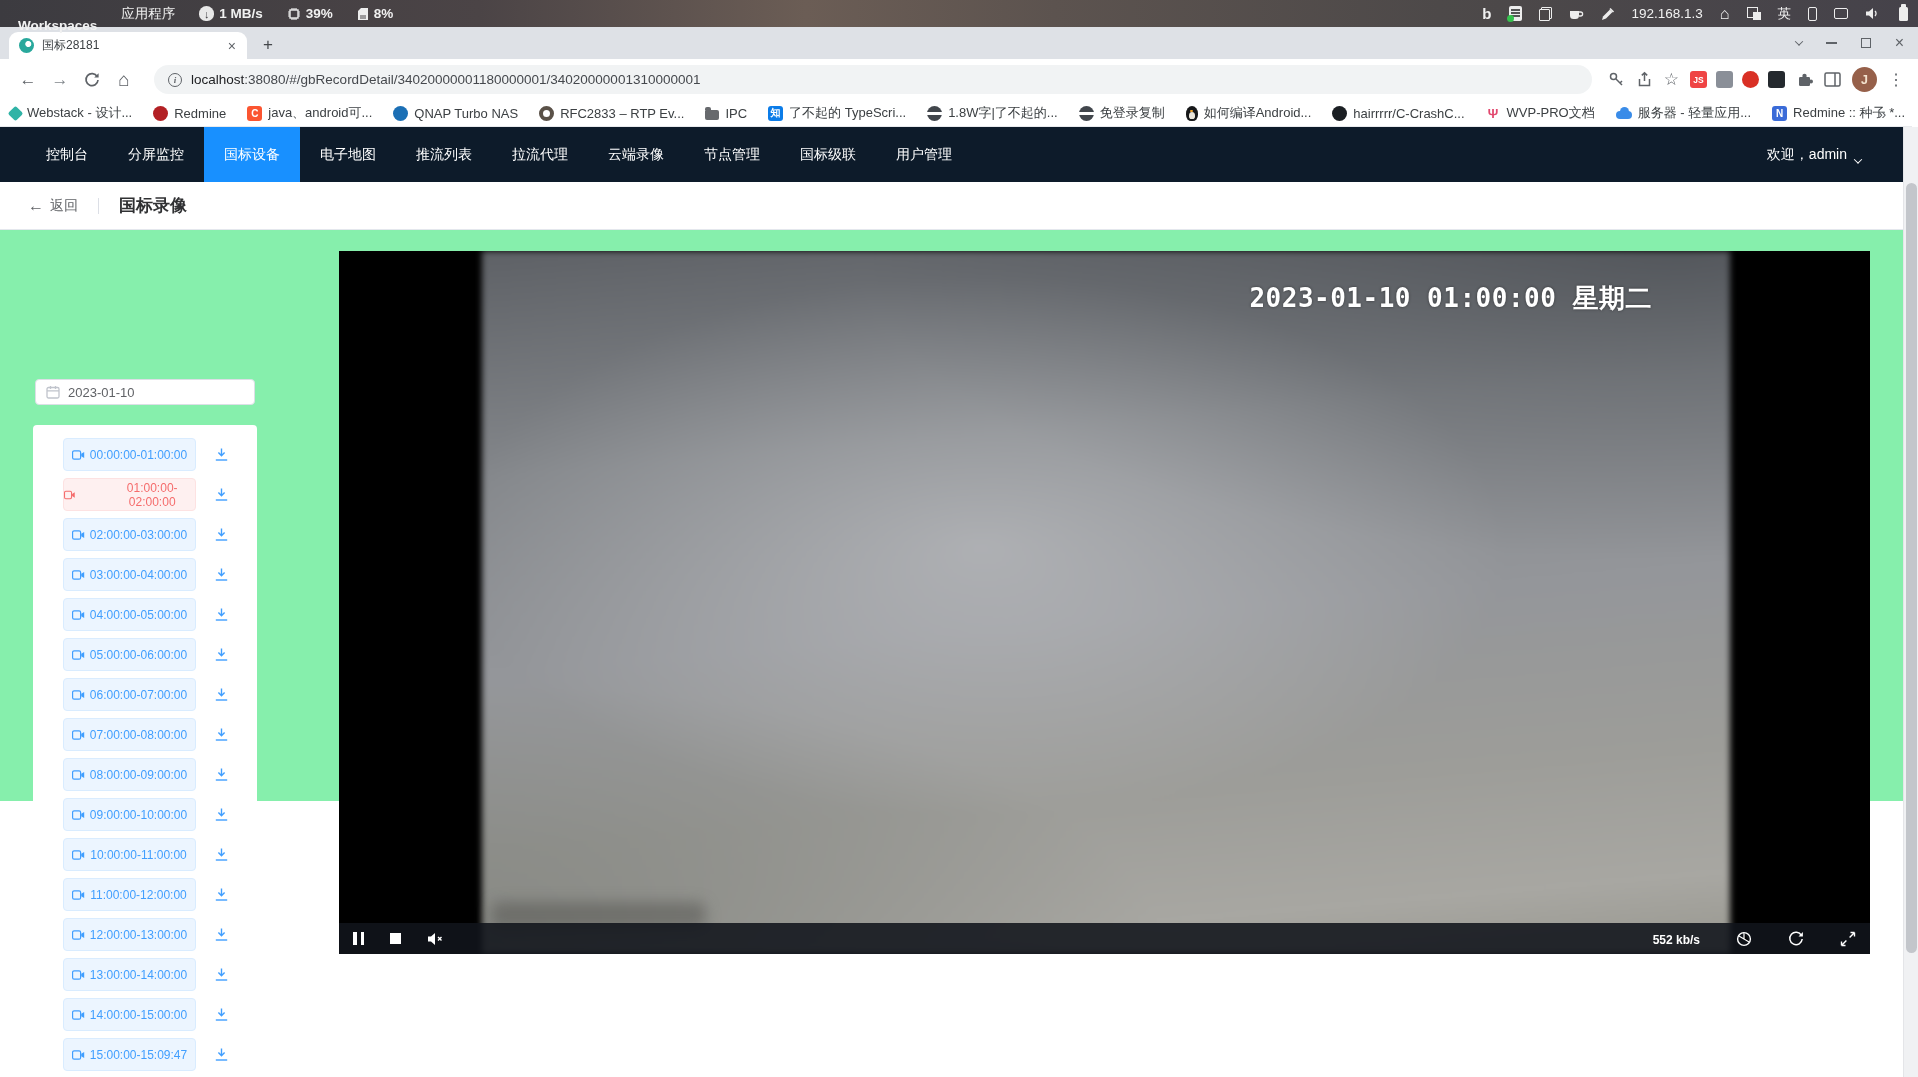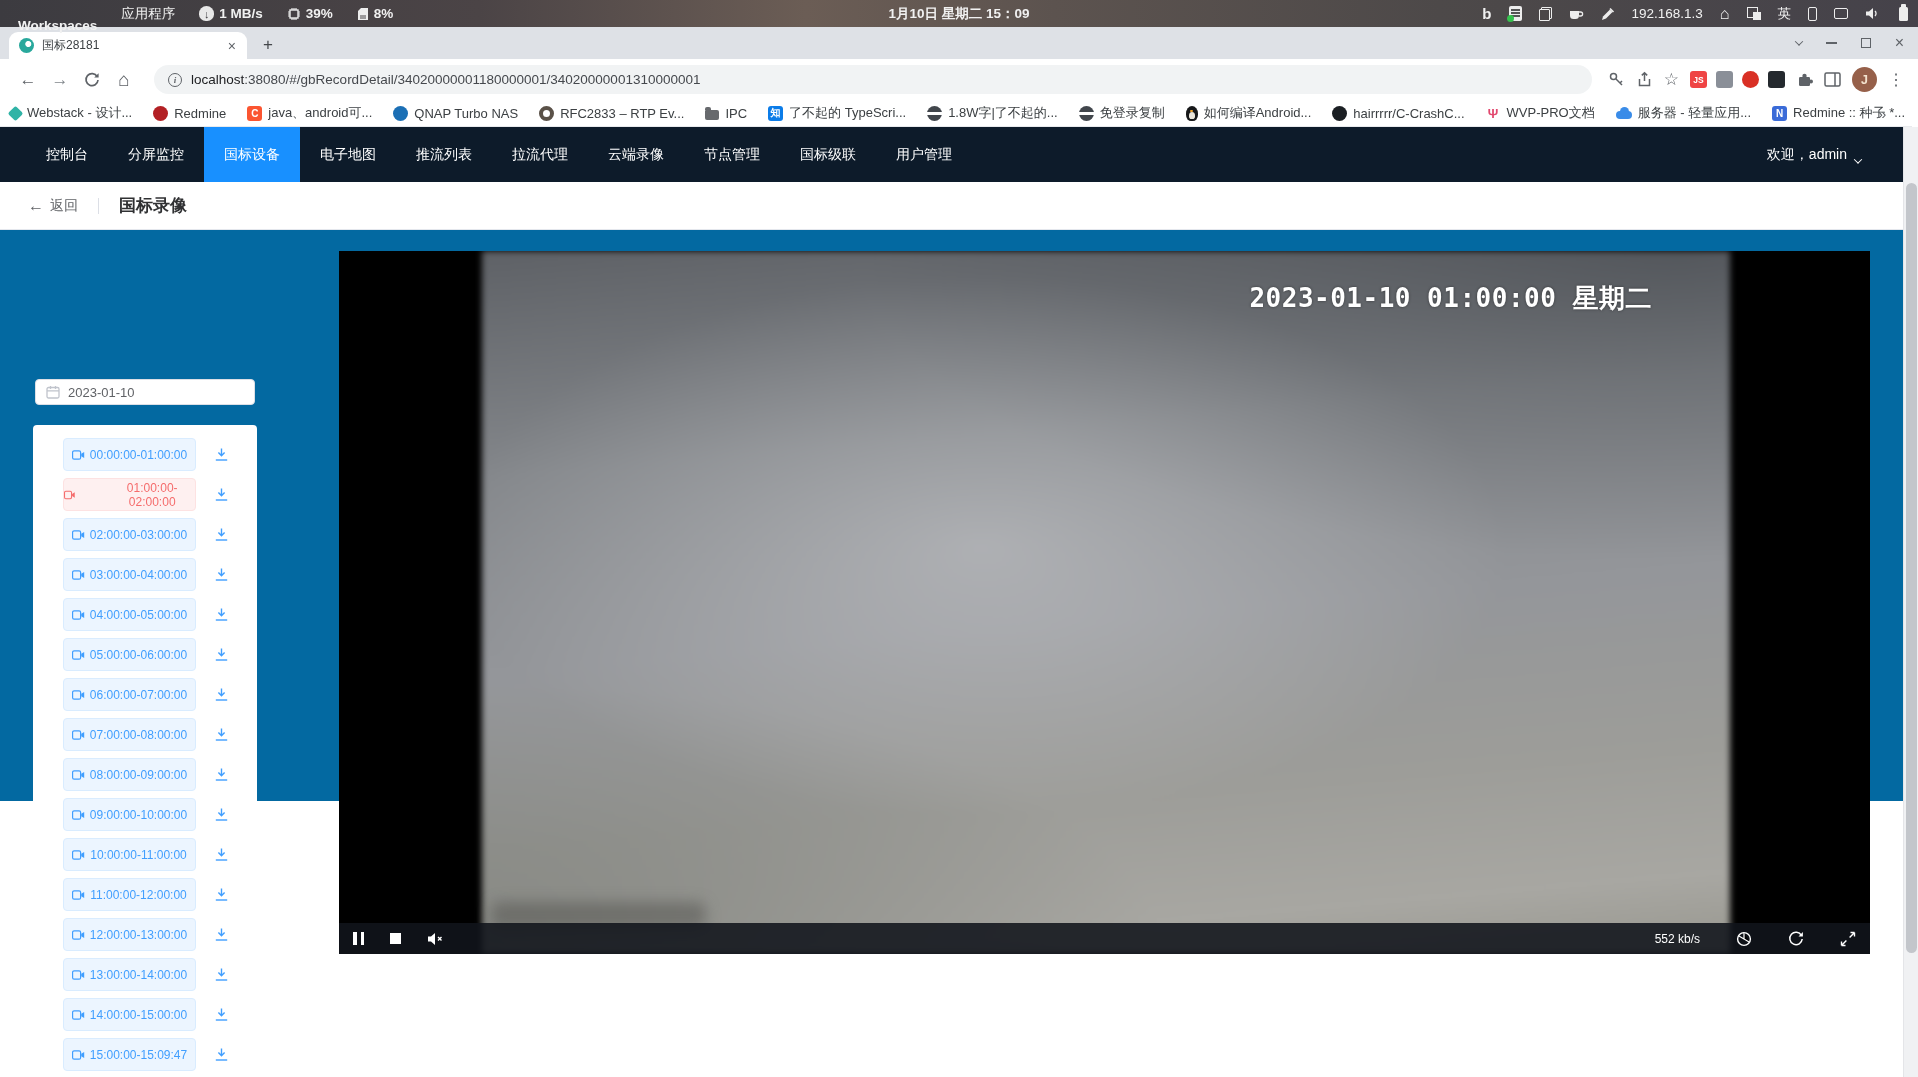--- a/index.html
+++ b/index.html
@@ -71,21 +71,21 @@
   .s-tux { background:#17181a; width:12px; height:15px; border-radius:50% 50% 42% 42%; position:relative; }
   .s-tux::after { content:''; position:absolute; left:3px; top:6.5px; width:6px; height:7px; background:#e9e5db; border-radius:50% 50% 40% 40%; }
   .s-tux::before { content:''; position:absolute; left:4.5px; top:4.5px; width:3px; height:2px; background:#f0a32e; border-radius:1px; z-index:1; }
   .s-cloud { background:transparent; position:relative; width:16px; height:13px; border-radius:0; }
   .s-cloud::before { content:''; position:absolute; bottom:1px; left:0; width:16px; height:8px; background:#3a8ce8; border-radius:5px; }
   .s-cloud::after { content:''; position:absolute; top:0; left:4px; width:9px; height:9px; background:#3a8ce8; border-radius:50%; }
   .s-plain { background:transparent; font-size:13px; }
   .bm-label { font-size:13px; color:#3c4043; white-space:nowrap; }
 
   
-  .page { position:absolute; top:127px; left:0; width:1903px; height:674px; background:#0369a1; }
+  .page { position:absolute; top:127px; left:0; width:1903px; height:674px; background:#86efac; }
   .navbar { position:absolute; top:0; left:0; width:100%; height:55px; background:#0d1b2a; display:flex; align-items:center; padding-left:26px; }
   .nav-tab { height:55px; line-height:55px; padding:0 20px; color:#fff; font-size:14px; white-space:nowrap; cursor:default; }
   .nav-tab.active { background:#1890ff; }
   .nav-welcome { margin-left:auto; padding-right:42px; color:#fff; font-size:14px; display:flex; align-items:flex-end; gap:8px; }
   .nav-welcome .chev { color:#fff; margin-top:-3px; }
 
   .pg-header { position:absolute; top:55px; left:0; width:100%; height:48px; background:#fff; border-bottom:1px solid #e4e7ed; display:flex; align-items:center; }
   .back-btn { display:flex; align-items:center; gap:6px; margin-left:28px; color:#606266; font-size:14px; }
   .back-arrow { font-size:16px; }
   .hdr-div { width:1px; height:16px; background:#dcdfe6; margin:0 20px; }
@@ -107,21 +107,21 @@
       radial-gradient(120% 80% at 96% 0%, rgba(38,42,48,.38), transparent 55%),
       radial-gradient(100% 70% at 0% 100%, rgba(66,72,66,.30), transparent 55%),
       linear-gradient(175deg,#5e6166 0%,#84878b 28%,#94969a 52%,#9d9d99 74%,#a8a7a2 90%,#98978f 100%); }
   .wm-smudge { position:absolute; left:152px; bottom:26px; width:215px; height:26px; background:rgba(88,88,84,.55); border-radius:9px; filter:blur(7px); }
   .osd-time { position:absolute; top:30px; right:218px; color:#fff; font-family:"DejaVu Sans Mono", monospace; font-size:26px; font-weight:600; letter-spacing:.5px; text-shadow:0 0 3px rgba(0,0,0,.45); }
   .vbar { position:absolute; left:0; bottom:0; width:100%; height:31px; background:rgba(17,21,27,.88); display:flex; align-items:center; padding:0 14px; }
   .vbar-left { display:flex; align-items:center; gap:26px; }
   .i-pause { display:inline-flex; gap:4px; }
   .i-pause i { width:3.5px; height:13px; background:#fff; }
   .i-stop { width:11px; height:11px; background:#fff; }
-  .vbar-right { margin-left:auto; display:flex; align-items:center; gap:36px; }
+  .vbar-right { margin-left:auto; display:flex; align-items:flex-end; gap:36px;font-weight:bold; }
   .bitrate { color:#fff; font-size:12px; }
   .vic { display:flex; align-items:center; }
 
   
   .scrollbar { position:absolute; top:127px; left:1903px; width:15px; height:950px; background:#f0f1f3; border-left:1px solid #e4e5e8; }
   .sb-thumb { position:absolute; top:56px; left:2px; width:11px; height:770px; background:#c3c6cb; border-radius:6px; }
 
   svg { display:block; }
 </style>
 </head>
@@ -143,21 +143,20 @@
       <span>39%</span>
     </span>
     <span class="os-stat">
       <svg width="12" height="14" viewBox="0 0 12 14">
           <path d="M1 4l3-3h7v12H1z" fill="#ededed"></path>
           <path d="M3 9h6M3 11h6" stroke="#4b4648" stroke-width="1"></path>
         </svg>
       <span>8%</span>
     </span>
   </div>
-  <div class="os-clock">1月10日 星期二 15：09</div>
   <div class="os-right">
     <span class="os-bing">b</span>
     <span class="os-app"></span>
     <span class="os-copy"></span>
     <svg width="15" height="14" viewBox="0 0 15 14">
         <path d="M1 4h9v4.5A3.5 3.5 0 0 1 6.5 12h-2A3.5 3.5 0 0 1 1 8.5z" fill="#ededed"></path>
         <path d="M10 5h1.6a2 2 0 0 1 0 4H10" fill="none" stroke="#ededed" stroke-width="1.3"></path>
       </svg>
     <svg width="14" height="14" viewBox="0 0 14 14">
         <path d="M1 13l1-3.5L9 2.5 11.5 5 5 11.5z" fill="#ededed"></path>

